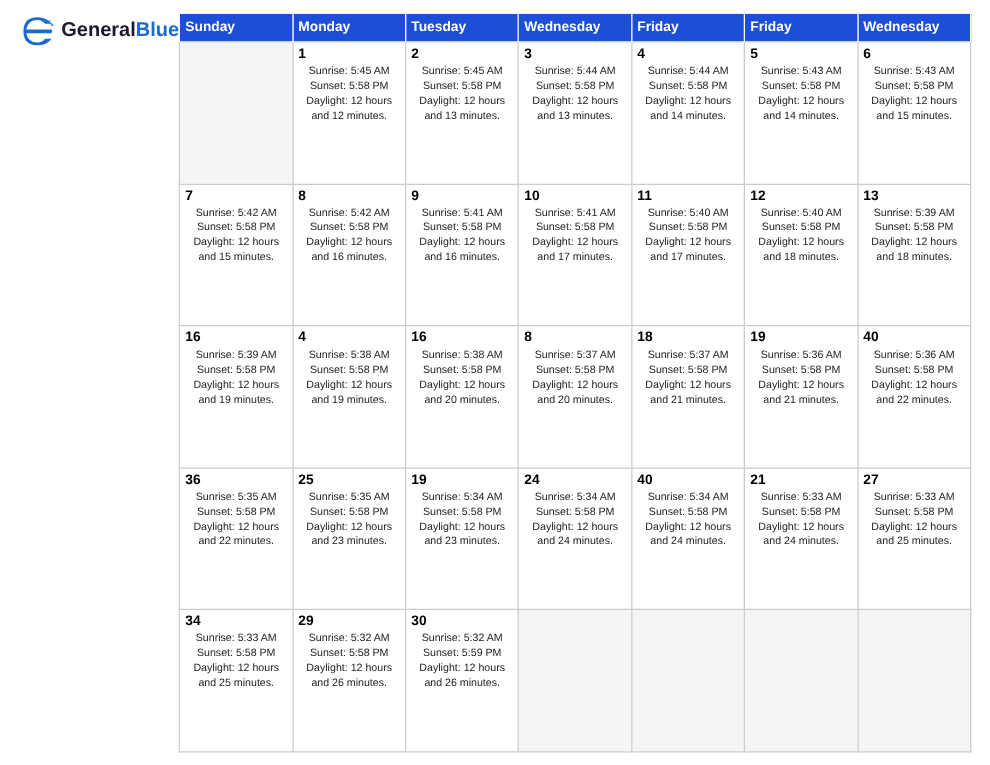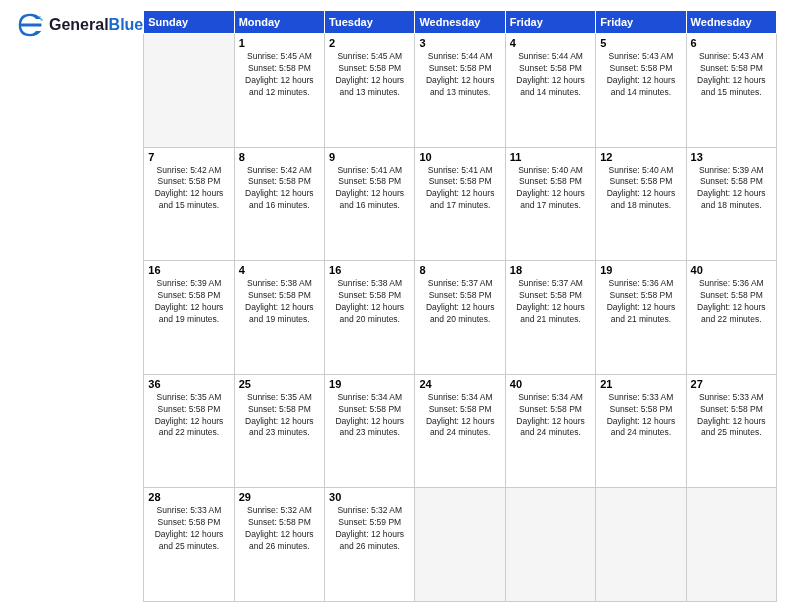--- a/index.html
+++ b/index.html
@@ -230,21 +230,21 @@
             <span class="day-num">21</span>
             <div class="day-info">Sunrise: 5:33 AM<br>Sunset: 5:58 PM<br>Daylight: 12 hours<br>and 24 minutes.</div>
           </td>
           <td>
             <span class="day-num">27</span>
             <div class="day-info">Sunrise: 5:33 AM<br>Sunset: 5:58 PM<br>Daylight: 12 hours<br>and 25 minutes.</div>
           </td>
         </tr>
         <tr>
           <td>
-            <span class="day-num">28</span>
+            <span class="day-num">34</span>
             <div class="day-info">Sunrise: 5:33 AM<br>Sunset: 5:58 PM<br>Daylight: 12 hours<br>and 25 minutes.</div>
           </td>
           <td>
             <span class="day-num">29</span>
             <div class="day-info">Sunrise: 5:32 AM<br>Sunset: 5:58 PM<br>Daylight: 12 hours<br>and 26 minutes.</div>
           </td>
           <td>
             <span class="day-num">30</span>
             <div class="day-info">Sunrise: 5:32 AM<br>Sunset: 5:59 PM<br>Daylight: 12 hours<br>and 26 minutes.</div>
           </td>

